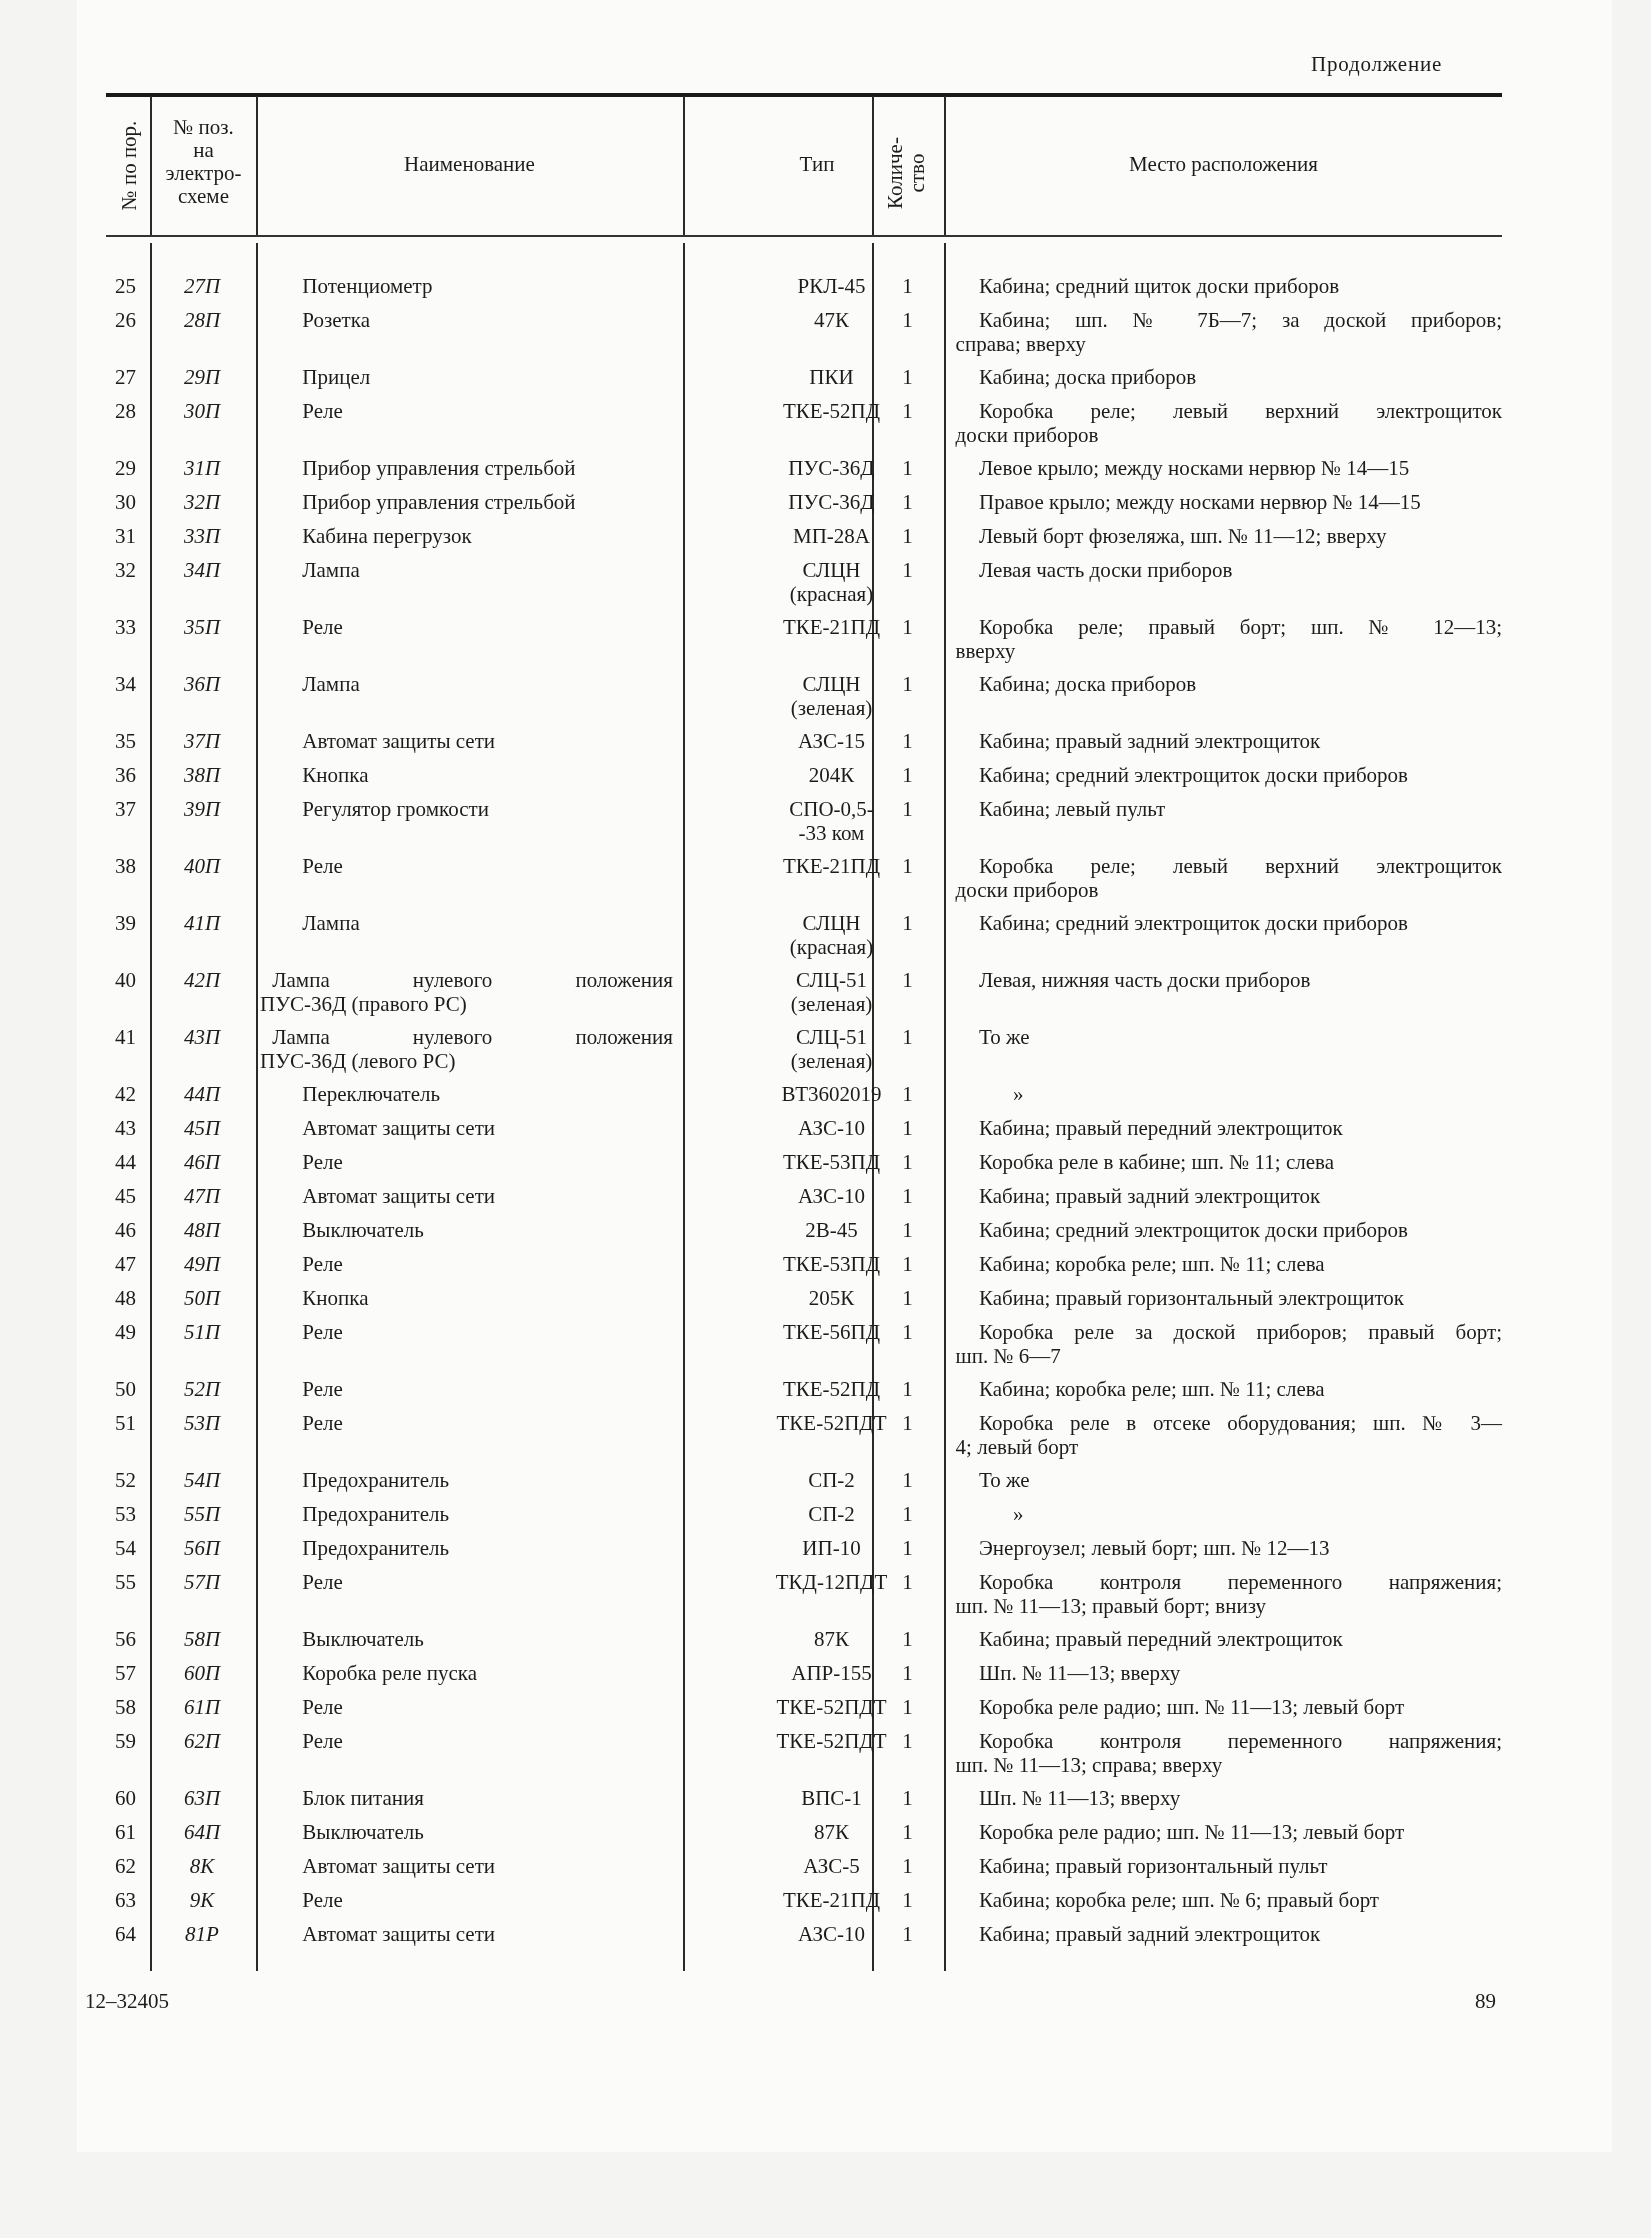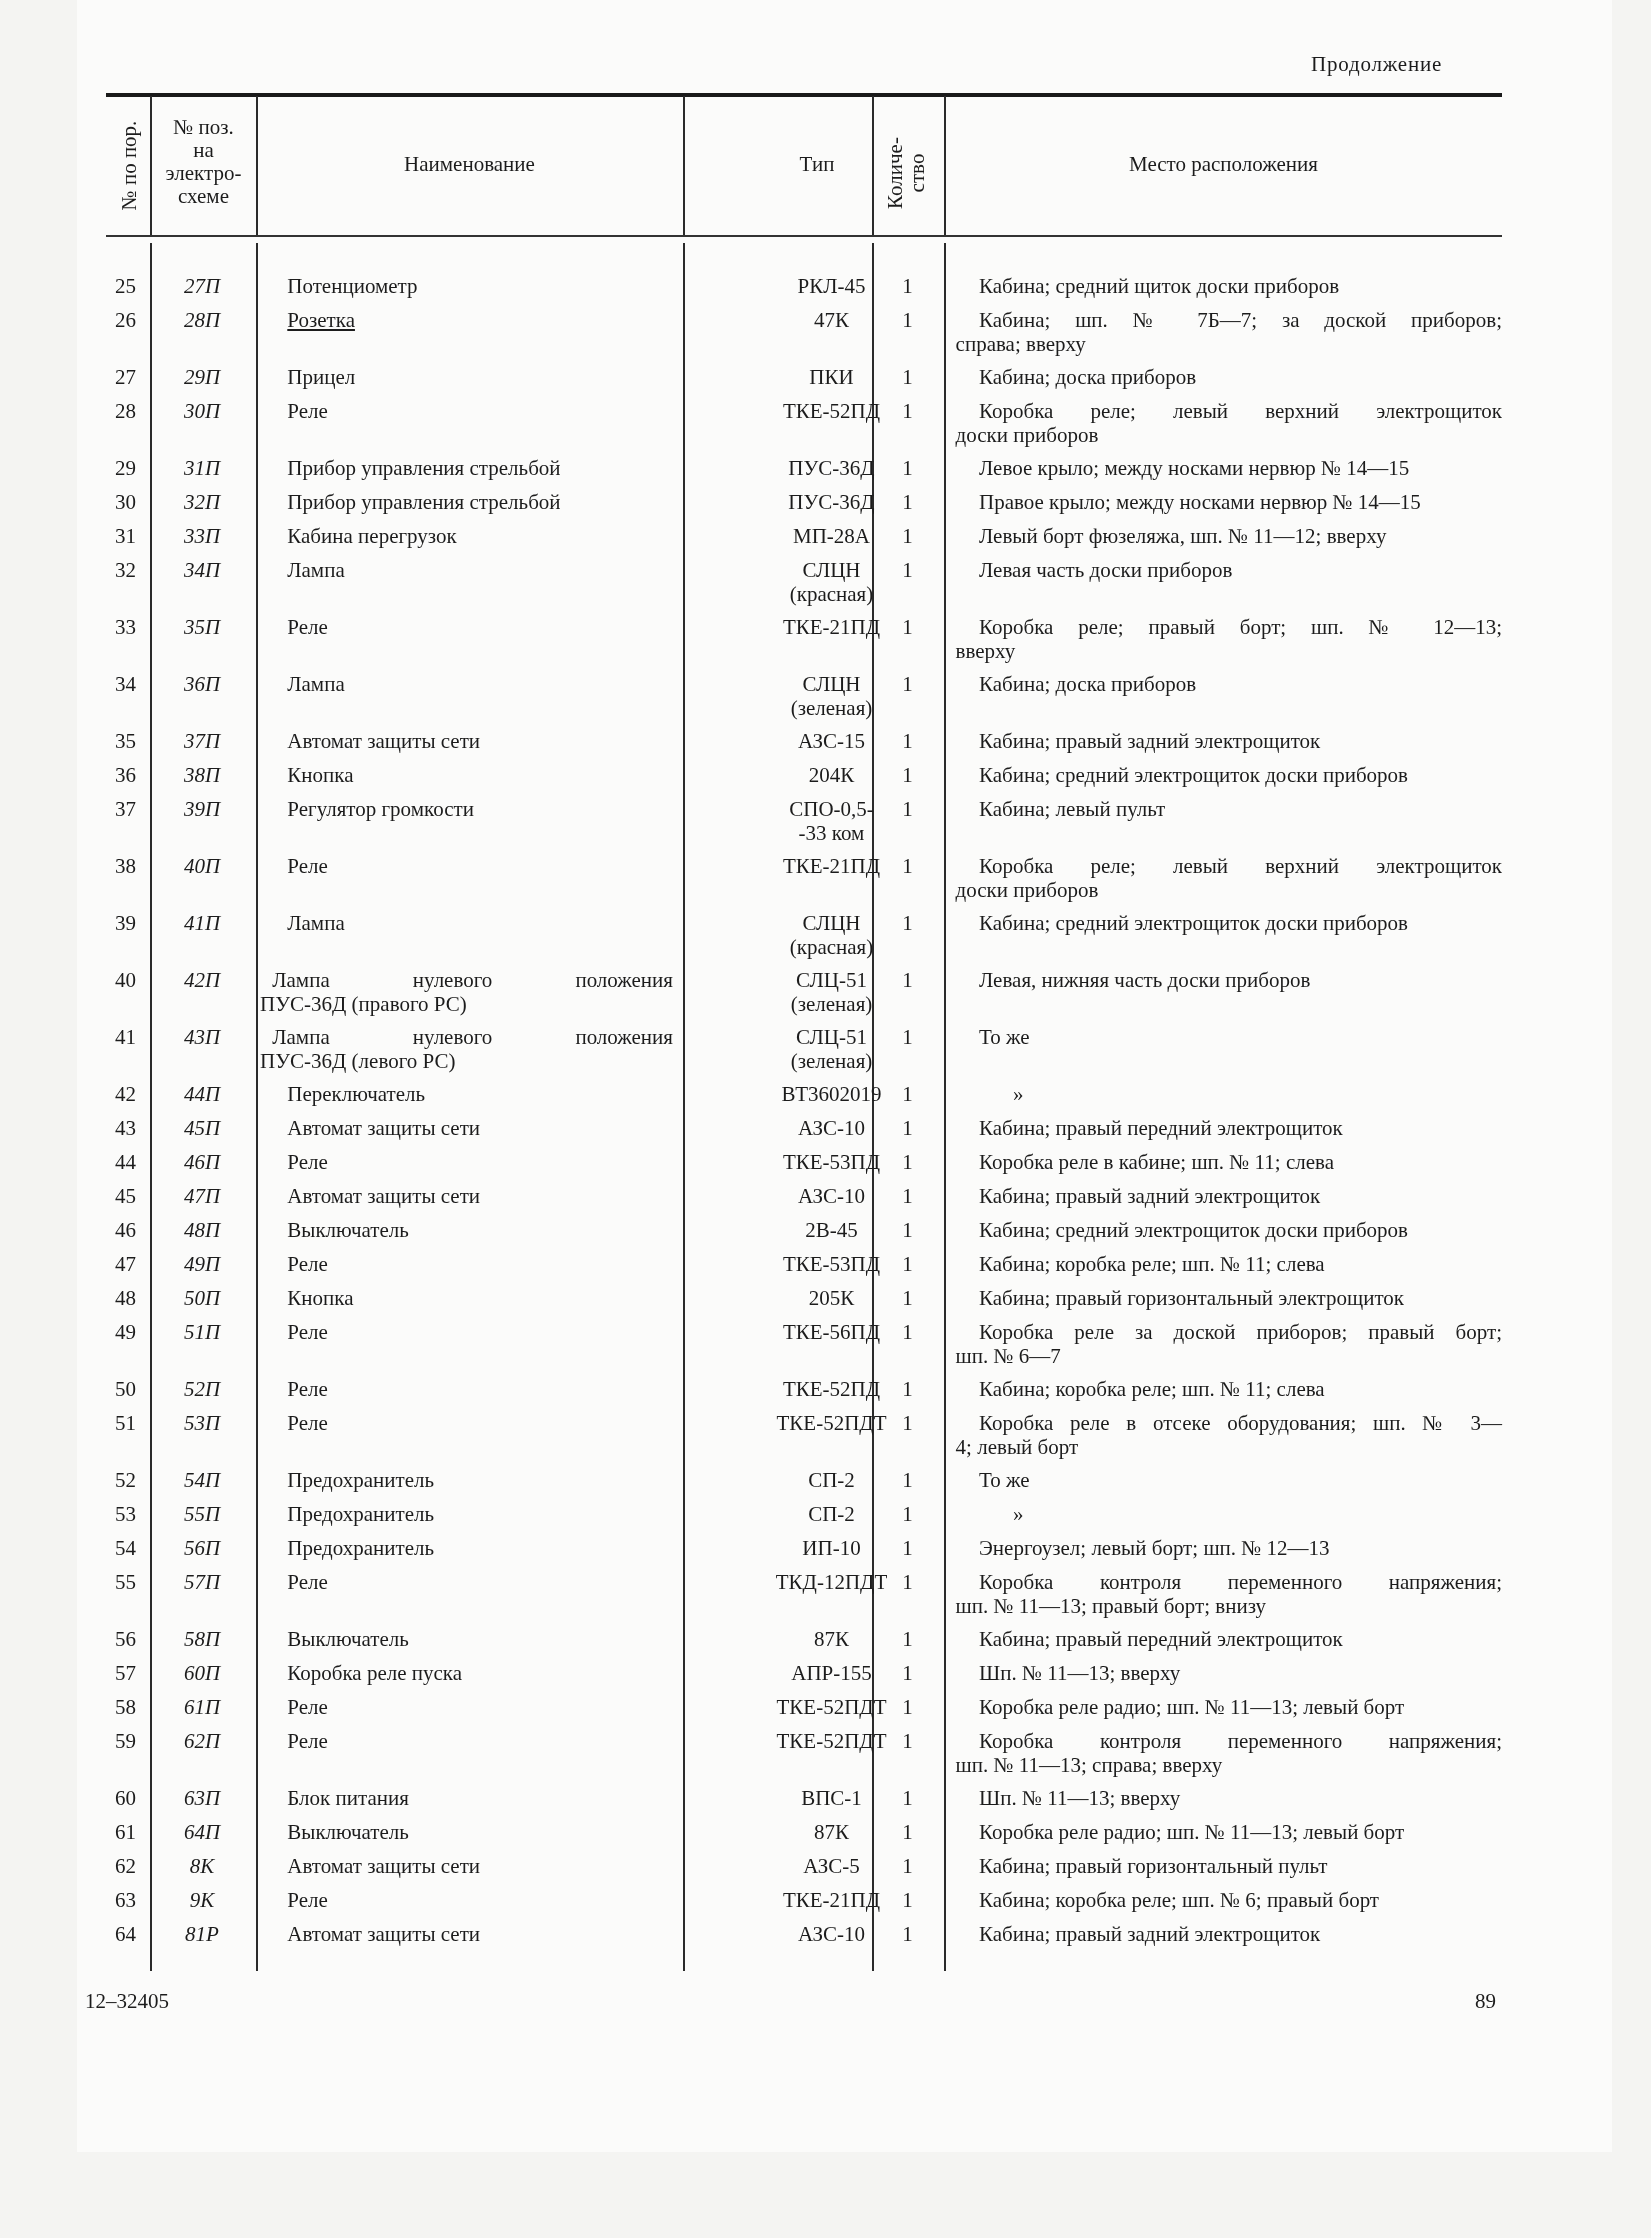--- a/index.html
+++ b/index.html
@@ -10,21 +10,21 @@
   .cont{left:1311px;top:52px;font-size:21px;letter-spacing:0.8px;}
   .rule-top{left:106px;top:93px;width:1396px;height:3.9px;background:#1a1a1a;}
   .rule-hdr{left:106px;top:235px;width:1396px;height:1.5px;background:#333;}
   .vline{position:absolute;width:1.5px;background:#2a2a2a;}
   .hdr{position:absolute;text-align:center;font-size:21px;line-height:23px;}
   .hdr-rot{position:absolute;transform:rotate(-90deg);transform-origin:center;white-space:nowrap;font-size:21px;}
   .row{position:absolute;left:106px;width:1396px;font-size:21px;line-height:24px;}
   .c{position:absolute;top:0;}
   .c-n{left:0;width:39px;text-align:center;}
   .c-p{left:43px;width:106px;text-align:center;font-style:italic;}
-  .c-name{left:169px;width:494px;}
+  .c-name{left:184px;width:494px;}
   .c-type{left:579px;width:293px;text-align:center;}
   .c-q{left:765px;width:73px;text-align:center;}
   .c-loc{left:845px;width:551px;text-align:justify;text-align-last:left;}
   .footer{font-size:21px;}
 </style>
 </head>
 <body>
 
 <div class="page"></div>
 
@@ -73,21 +73,21 @@
       </div>
       <div class="c c-q">1</div>
       <div class="c c-loc">
         <div style="padding-left: 28px;">Кабина; средний щиток доски приборов</div>
       </div>
     </div>
     <div class="row" style="top: 308px;">
       <div class="c c-n">26</div>
       <div class="c c-p">28П</div>
       <div class="c c-name">
-        <div style="padding-left: 12.3px; text-decoration: underline;">Розетка</div>
+        <div style="padding-left: 12.3px;">Розетка</div>
       </div>
       <div class="c c-type">
         <div>47К</div>
       </div>
       <div class="c c-q">1</div>
       <div class="c c-loc">
         <div style="padding-left: 28px; text-align: justify; text-align-last: justify;">Кабина; шп. № 7Б—7; за доской приборов;</div>
         <div style="padding-left: 4.6px;">справа; вверху</div>
       </div>
     </div>

